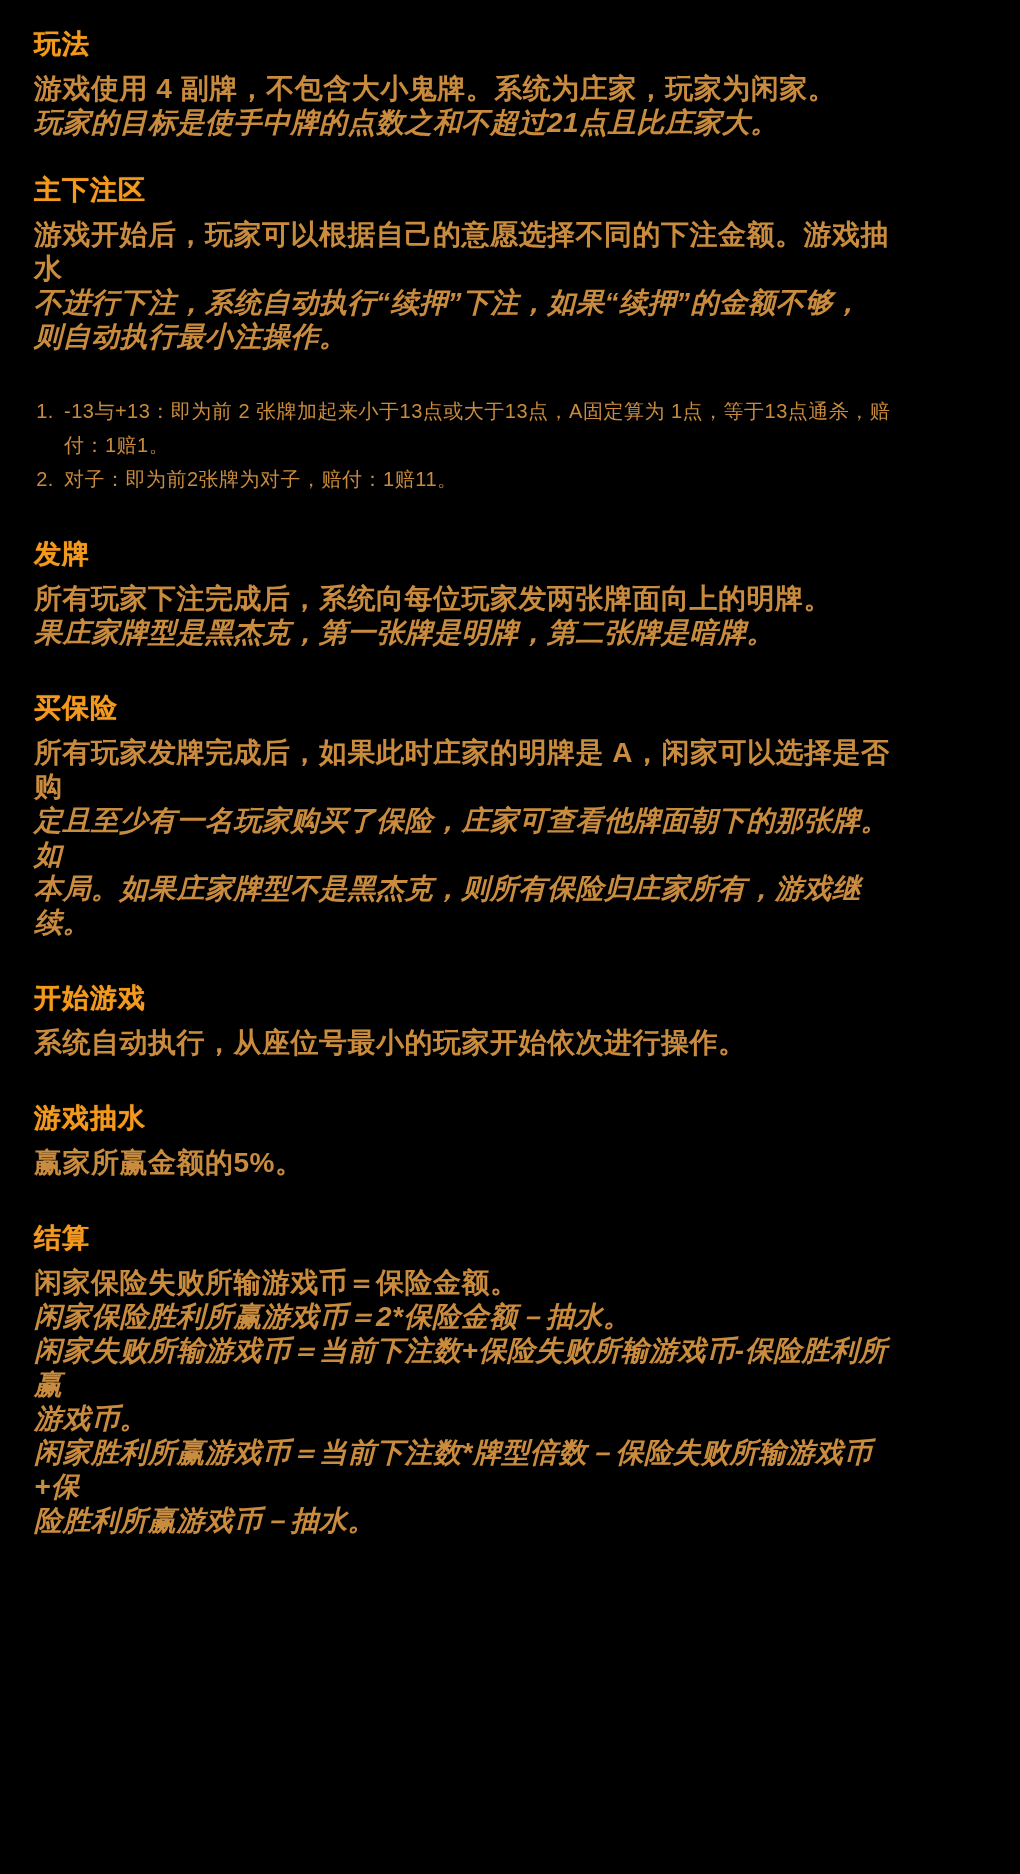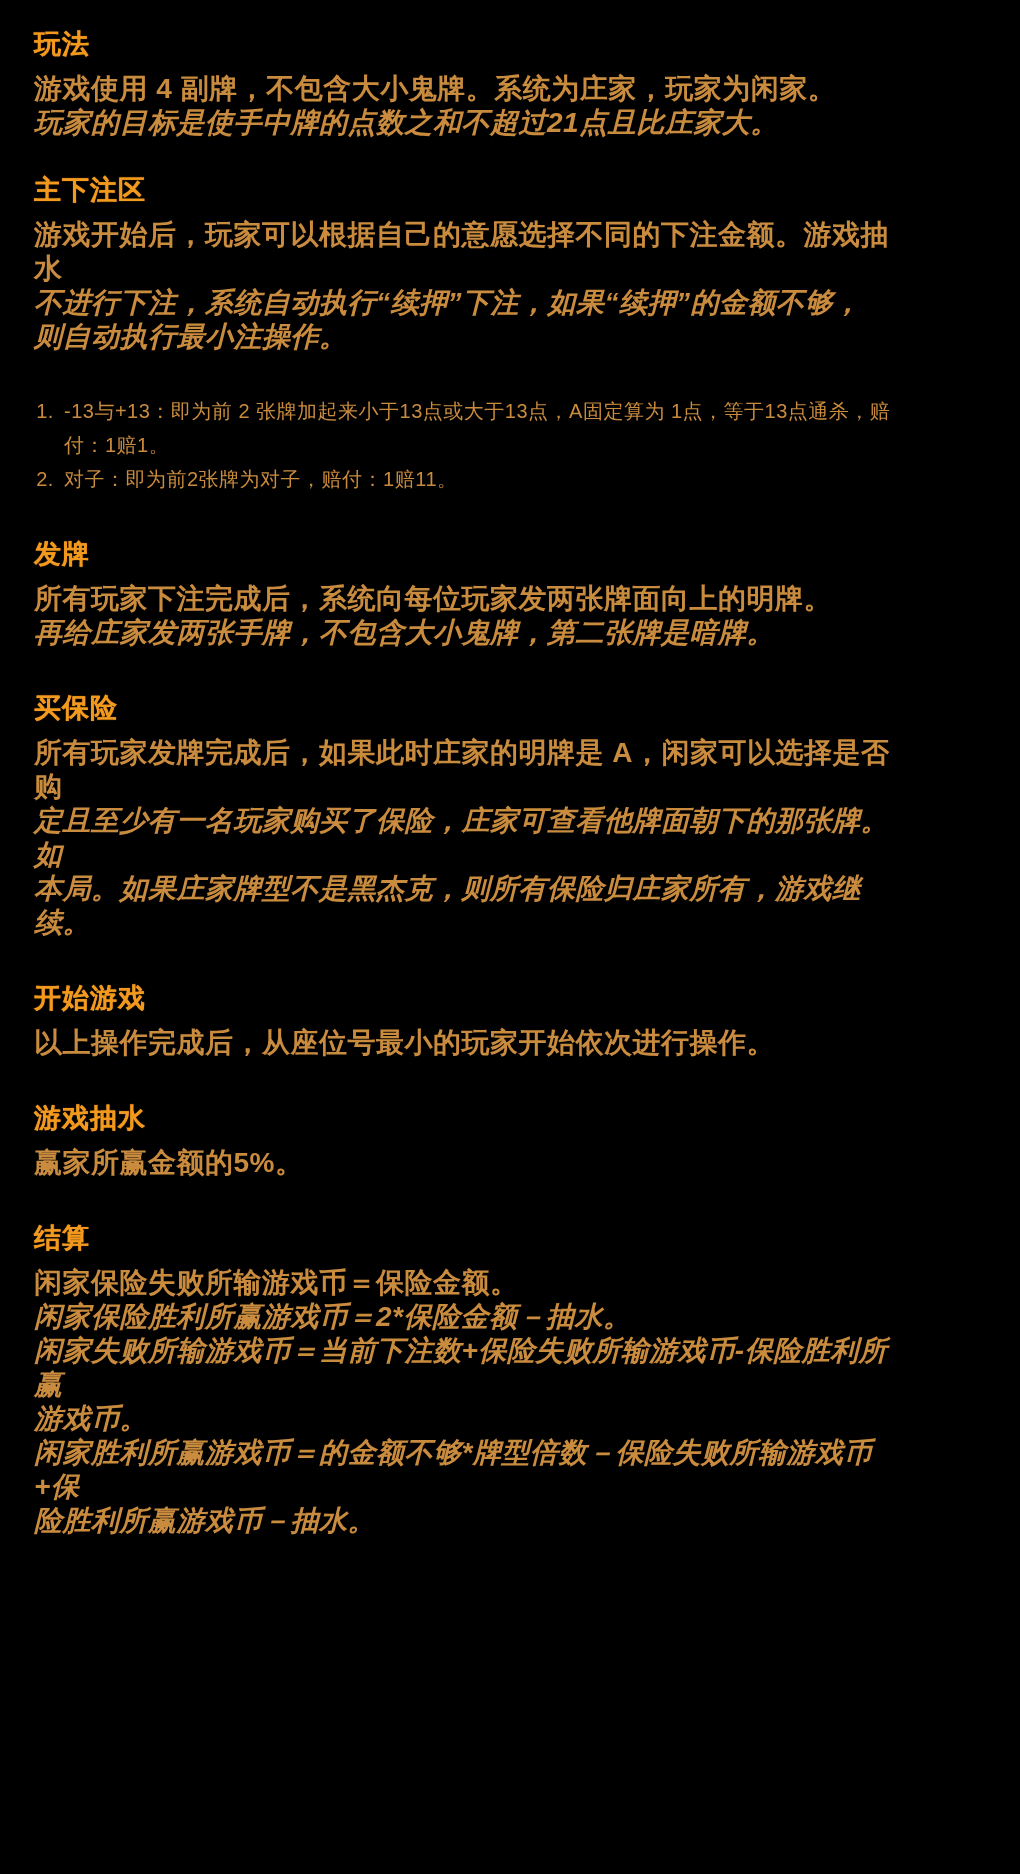--- a/index.html
+++ b/index.html
@@ -95,41 +95,41 @@
       <li>对子：即为前2张牌为对子，赔付：1赔11。</li>
     </ol>
   </div>
 
   <div class="gap-lg"></div>
 
   <div class="section">
     <h2 class="section-title">发牌</h2>
     <div class="lines">
       <p class="para">所有玩家下注完成后，系统向每位玩家发两张牌面向上的明牌。</p>
-      <p class="para">再给庄家发两张手牌，不包含大小鬼牌，第二张牌是暗牌。</p>
+      <p class="para">果庄家牌型是黑杰克，第一张牌是明牌，第二张牌是暗牌。</p>
     </div>
   </div>
 
   <div class="gap-lg"></div>
 
   <div class="section">
     <h2 class="section-title">买保险</h2>
     <div class="lines">
       <p class="para">所有玩家发牌完成后，如果此时庄家的明牌是 A，闲家可以选择是否购</p>
       <p class="para">定且至少有一名玩家购买了保险，庄家可查看他牌面朝下的那张牌。如</p>
       <p class="para">本局。如果庄家牌型不是黑杰克，则所有保险归庄家所有，游戏继续。</p>
     </div>
   </div>
 
   <div class="gap-lg"></div>
 
   <div class="section">
     <h2 class="section-title">开始游戏</h2>
     <div class="lines">
-      <p class="para">以上操作完成后，从座位号最小的玩家开始依次进行操作。</p>
+      <p class="para">系统自动执行，从座位号最小的玩家开始依次进行操作。</p>
     </div>
   </div>
 
   <div class="gap-lg"></div>
 
   <div class="section">
     <h2 class="section-title">游戏抽水</h2>
     <div class="lines">
       <p class="para">赢家所赢金额的5%。</p>
     </div>
@@ -137,18 +137,18 @@
 
   <div class="gap-lg"></div>
 
   <div class="section">
     <h2 class="section-title">结算</h2>
     <div class="lines">
       <p class="para">闲家保险失败所输游戏币＝保险金额。</p>
       <p class="para">闲家保险胜利所赢游戏币＝2*保险金额－抽水。</p>
       <p class="para">闲家失败所输游戏币＝当前下注数+保险失败所输游戏币-保险胜利所赢</p>
       <p class="para">游戏币。</p>
-      <p class="para">闲家胜利所赢游戏币＝的金额不够*牌型倍数－保险失败所输游戏币+保</p>
+      <p class="para">闲家胜利所赢游戏币＝当前下注数*牌型倍数－保险失败所输游戏币+保</p>
       <p class="para">险胜利所赢游戏币－抽水。</p>
     </div>
   </div>
 
 </div>
 
 </body></html>

